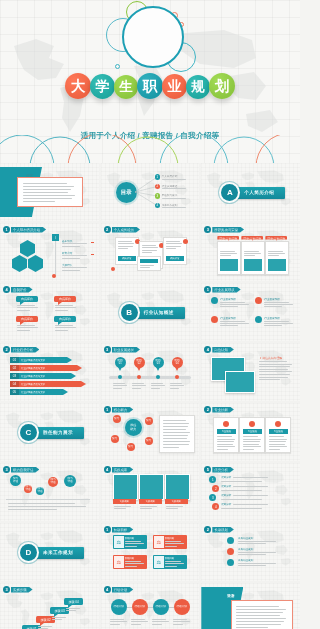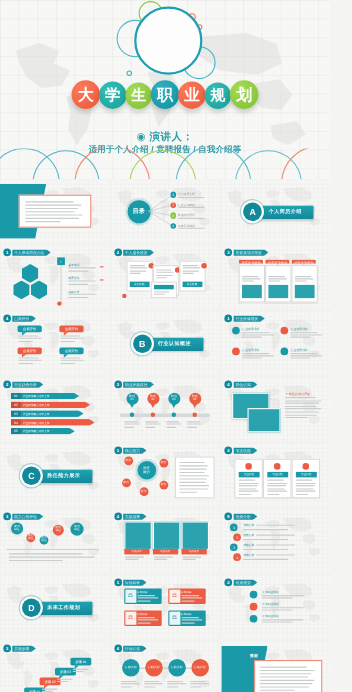--- a/index.html
+++ b/index.html
@@ -191,21 +191,20 @@
     <div class="title-row">
         <div class="tchar" style="width: 26px; height: 26px; background: radial-gradient(circle at 34% 28%, rgb(255, 120, 88), rgb(238, 98, 66) 72%); font-size: 14.56px; margin-left: 0px;">大</div>
         <div class="tchar" style="width: 25px; height: 25px; background: radial-gradient(circle at 34% 28%, rgb(53, 190, 182), rgb(31, 168, 160) 72%); font-size: 14px; margin-left: -2px;">学</div>
         <div class="tchar" style="width: 24px; height: 24px; background: radial-gradient(circle at 34% 28%, rgb(162, 220, 85), rgb(140, 198, 63) 72%); font-size: 13.44px; margin-left: -2px;">生</div>
         <div class="tchar" style="width: 26px; height: 26px; background: radial-gradient(circle at 34% 28%, rgb(48, 176, 190), rgb(26, 154, 168) 72%); font-size: 14.56px; margin-left: -2px;">职</div>
         <div class="tchar" style="width: 25px; height: 25px; background: radial-gradient(circle at 34% 28%, rgb(255, 120, 88), rgb(238, 98, 66) 72%); font-size: 14px; margin-left: -2px;">业</div>
         <div class="tchar" style="width: 24px; height: 24px; background: radial-gradient(circle at 34% 28%, rgb(53, 190, 182), rgb(31, 168, 160) 72%); font-size: 13.44px; margin-left: -2px;">规</div>
         <div class="tchar" style="width: 26px; height: 26px; background: radial-gradient(circle at 34% 28%, rgb(162, 220, 85), rgb(140, 198, 63) 72%); font-size: 14.56px; margin-left: -2px;">划</div>
       </div>
 
-    <div class="subline">◉ 演讲人：</div>
     <div class="subline2">适用于个人介绍 / 竞聘报告 / 自我介绍等</div>
 
     <svg class="arcs" viewBox="0 0 300 30">
       <g fill="none" stroke-width="1">
         <path d="M-10 32 A32 32 0 0 1 54 32" stroke="#58b8c6"></path>
         <path d="M30 32 A30 30 0 0 1 90 32" stroke="#4fb3c2"></path>
         <path d="M68 32 A34 34 0 0 1 136 32" stroke="#ef8a6e"></path>
         <path d="M118 32 A30 30 0 0 1 178 32" stroke="#a8d45c"></path>
         <path d="M160 32 A34 34 0 0 1 228 32" stroke="#5cbccb"></path>
         <path d="M214 32 A30 30 0 0 1 274 32" stroke="#62bfcd"></path>

